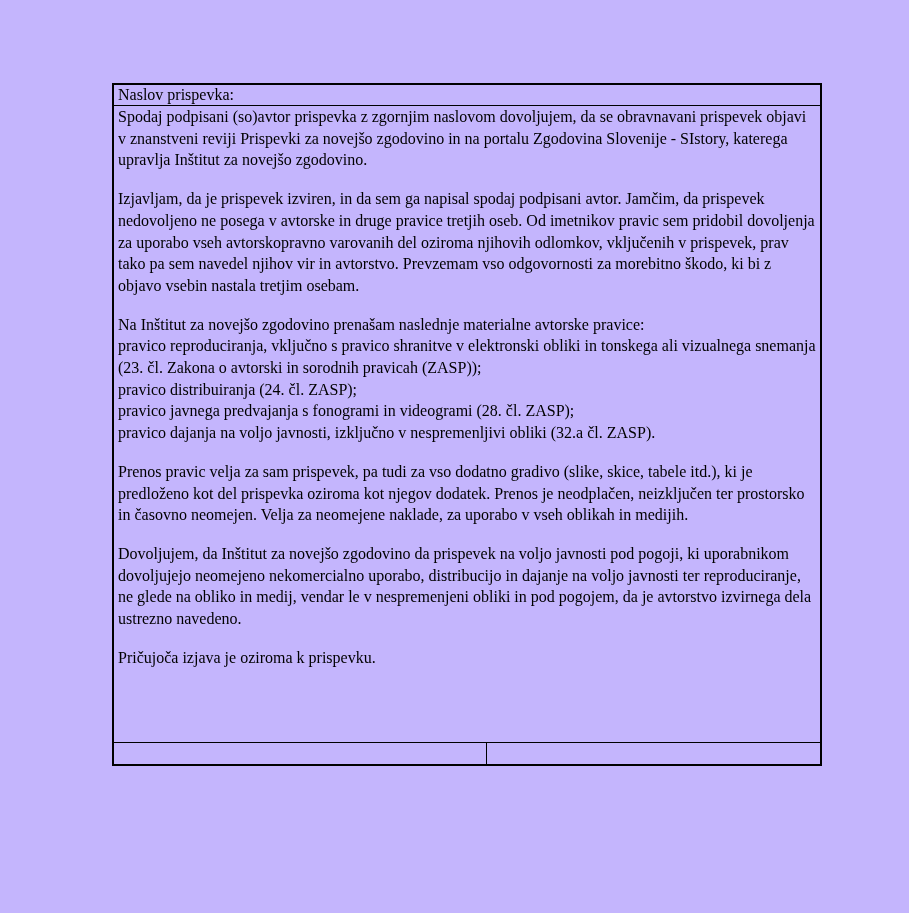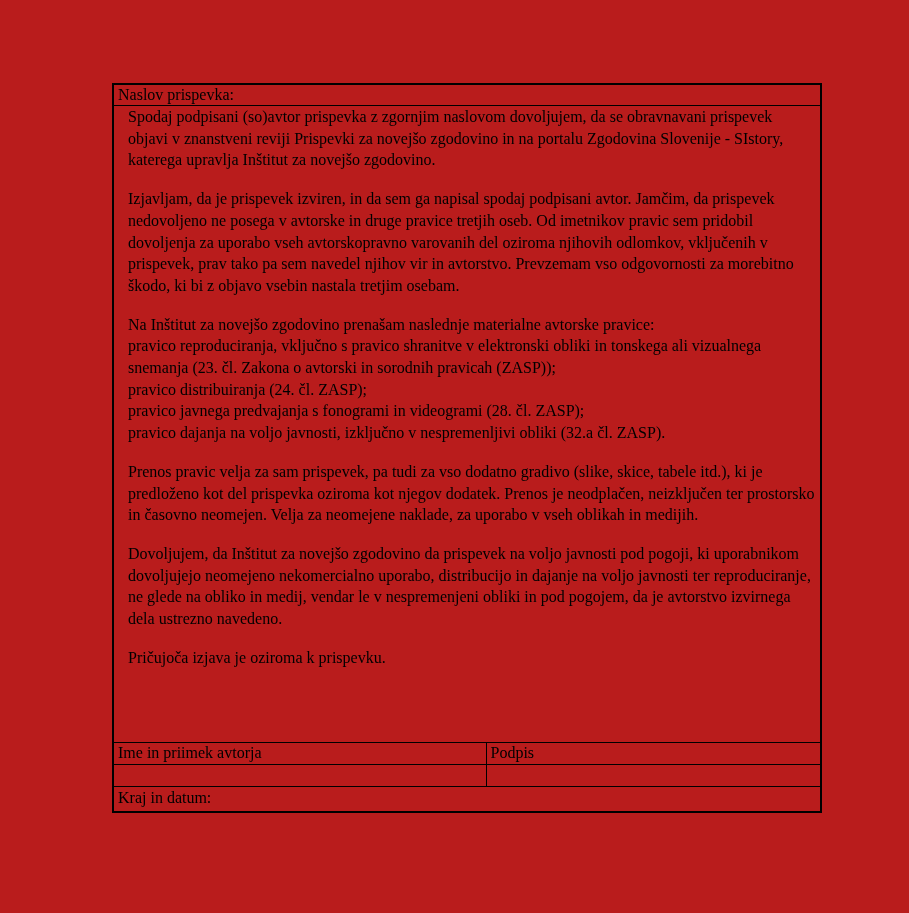--- a/index.html
+++ b/index.html
@@ -4,21 +4,21 @@
 <style>
   html, body {
     margin: 0;
     padding: 0;
     background: #ffffff;
   }
   .page {
     position: relative;
     width: 909px;
     height: 913px;
-    background: #b91c1c;
+    background: #c4b5fd;
     overflow: hidden;
     font-family: "Liberation Serif", "DejaVu Serif", serif;
     color: #000000;
   }
   table.decl-form {
     position: absolute;
     left: 112px;
     top: 83px;
     width: 708px;
     border-collapse: collapse;
@@ -34,21 +34,21 @@
   }
   td.title-cell {
     height: 20px;
     line-height: 19px;
   }
   td.body-cell {
     height: 636px;
     padding-top: 4px;
   }
   td.body-cell p {
-    margin: 0 0 17px 10px;
+    margin: 0 0 17px 0;
     line-height: 21.7px;
     white-space: pre-line;
   }
   td.body-cell p:last-child {
     margin-bottom: 0;
   }
   td.field-label-cell {
     height: 21px;
     line-height: 20px;
   }
@@ -84,31 +84,18 @@
 pravico reproduciranja, vključno s pravico shranitve v elektronski obliki in tonskega ali vizualnega snemanja (23. čl. Zakona o avtorski in sorodnih pravicah (ZASP));
 pravico distribuiranja (24. čl. ZASP);
 pravico javnega predvajanja s fonogrami in videogrami (28. čl. ZASP);
 pravico dajanja na voljo javnosti, izključno v nespremenljivi obliki (32.a čl. ZASP).</p>
           <p>Prenos pravic velja za sam prispevek, pa tudi za vso dodatno gradivo (slike, skice, tabele itd.), ki je predloženo kot del prispevka oziroma kot njegov dodatek. Prenos je neodplačen, neizključen ter prostorsko in časovno neomejen. Velja za neomejene naklade, za uporabo v vseh oblikah in medijih.</p>
           <p>Dovoljujem, da Inštitut za novejšo zgodovino da prispevek na voljo javnosti pod pogoji, ki uporabnikom dovoljujejo neomejeno nekomercialno uporabo, distribucijo in dajanje na voljo javnosti ter reproduciranje, ne glede na obliko in medij, vendar le v nespremenjeni obliki in pod pogojem, da je avtorstvo izvirnega dela ustrezno navedeno.</p>
           <p>Pričujoča izjava je oziroma k prispevku.</p>
         </td>
       </tr>
       <tr>
-        <td class="field-label-cell">
-          <span>Ime in priimek avtorja</span>
-        </td>
-        <td class="field-label-cell">
-          <span>Podpis</span>
-        </td>
-      </tr>
-      <tr>
         <td class="blank-cell"></td>
         <td class="blank-cell"></td>
-      </tr>
-      <tr>
-        <td class="place-date-cell" colspan="2">
-          <span>Kraj in datum:</span>
-        </td>
       </tr>
     </tbody>
   </table>
 </div>
 
 </body></html>

